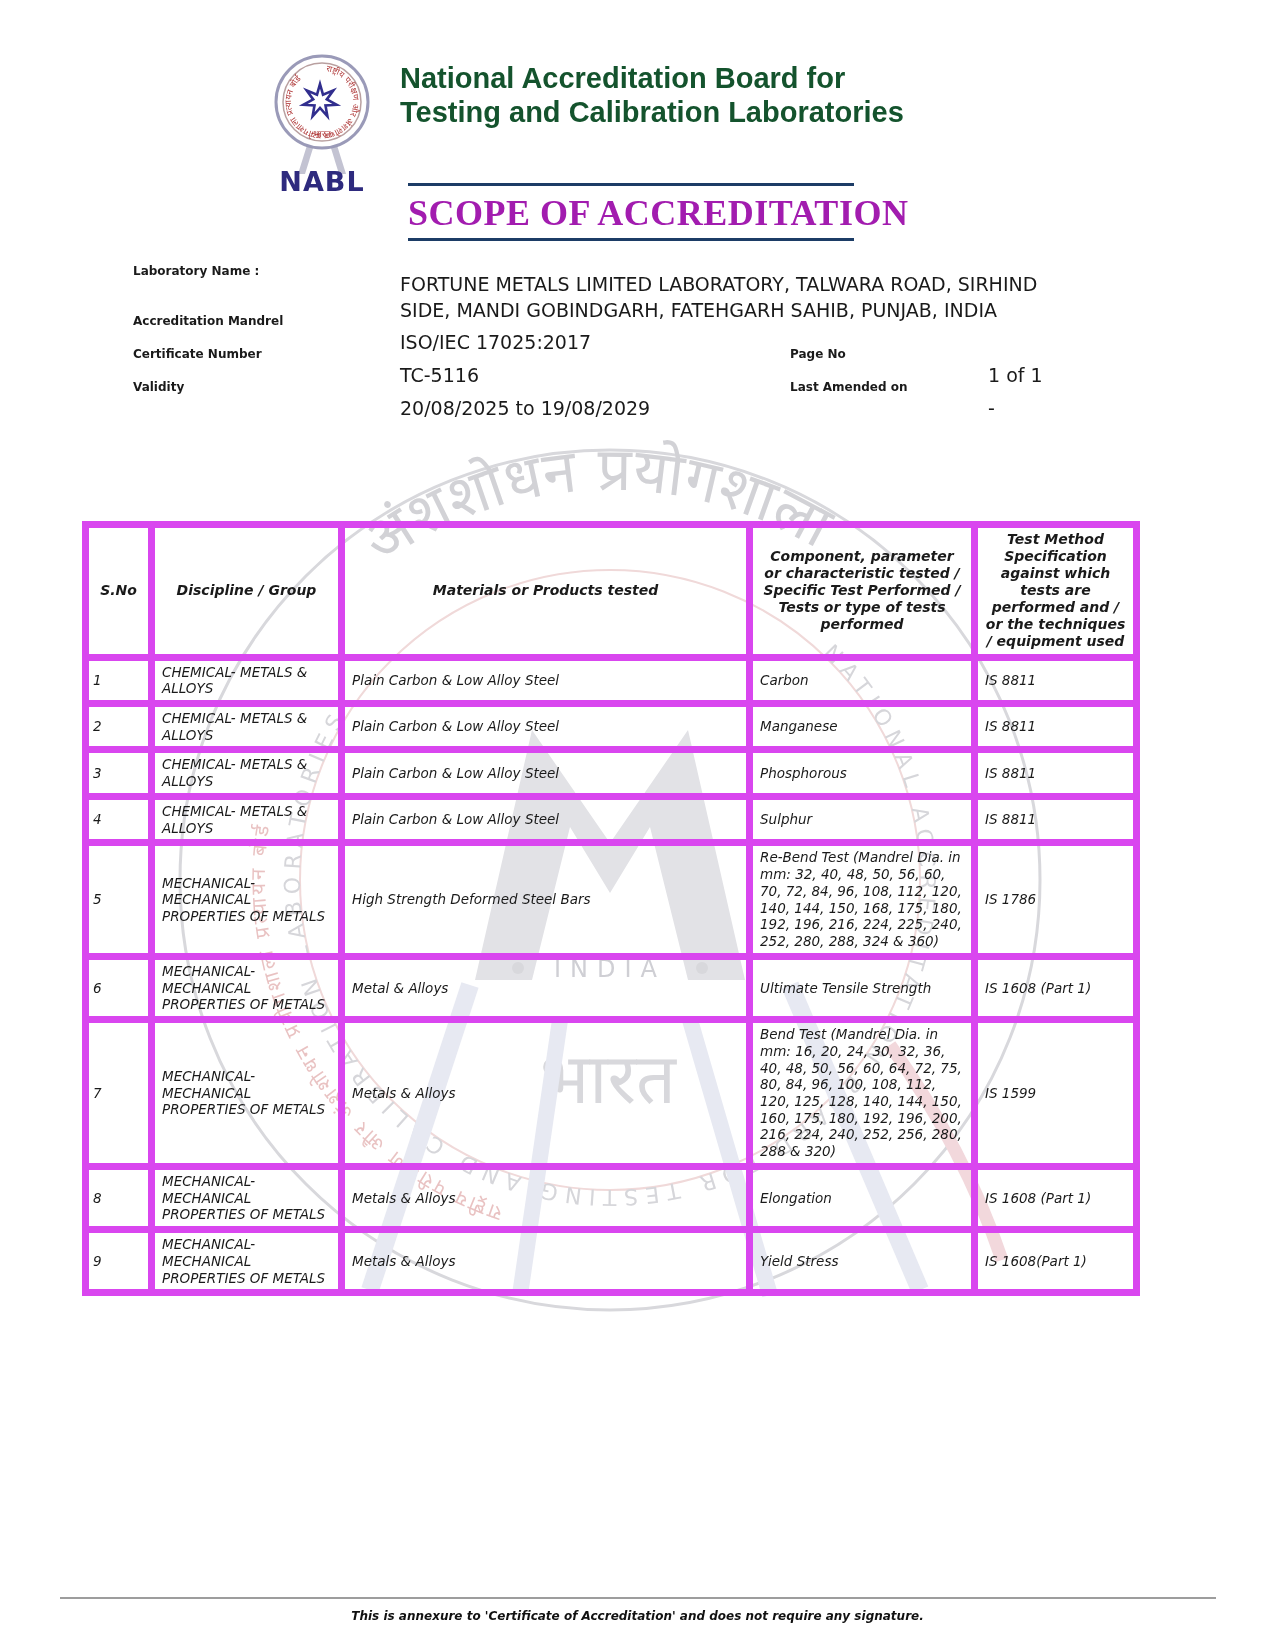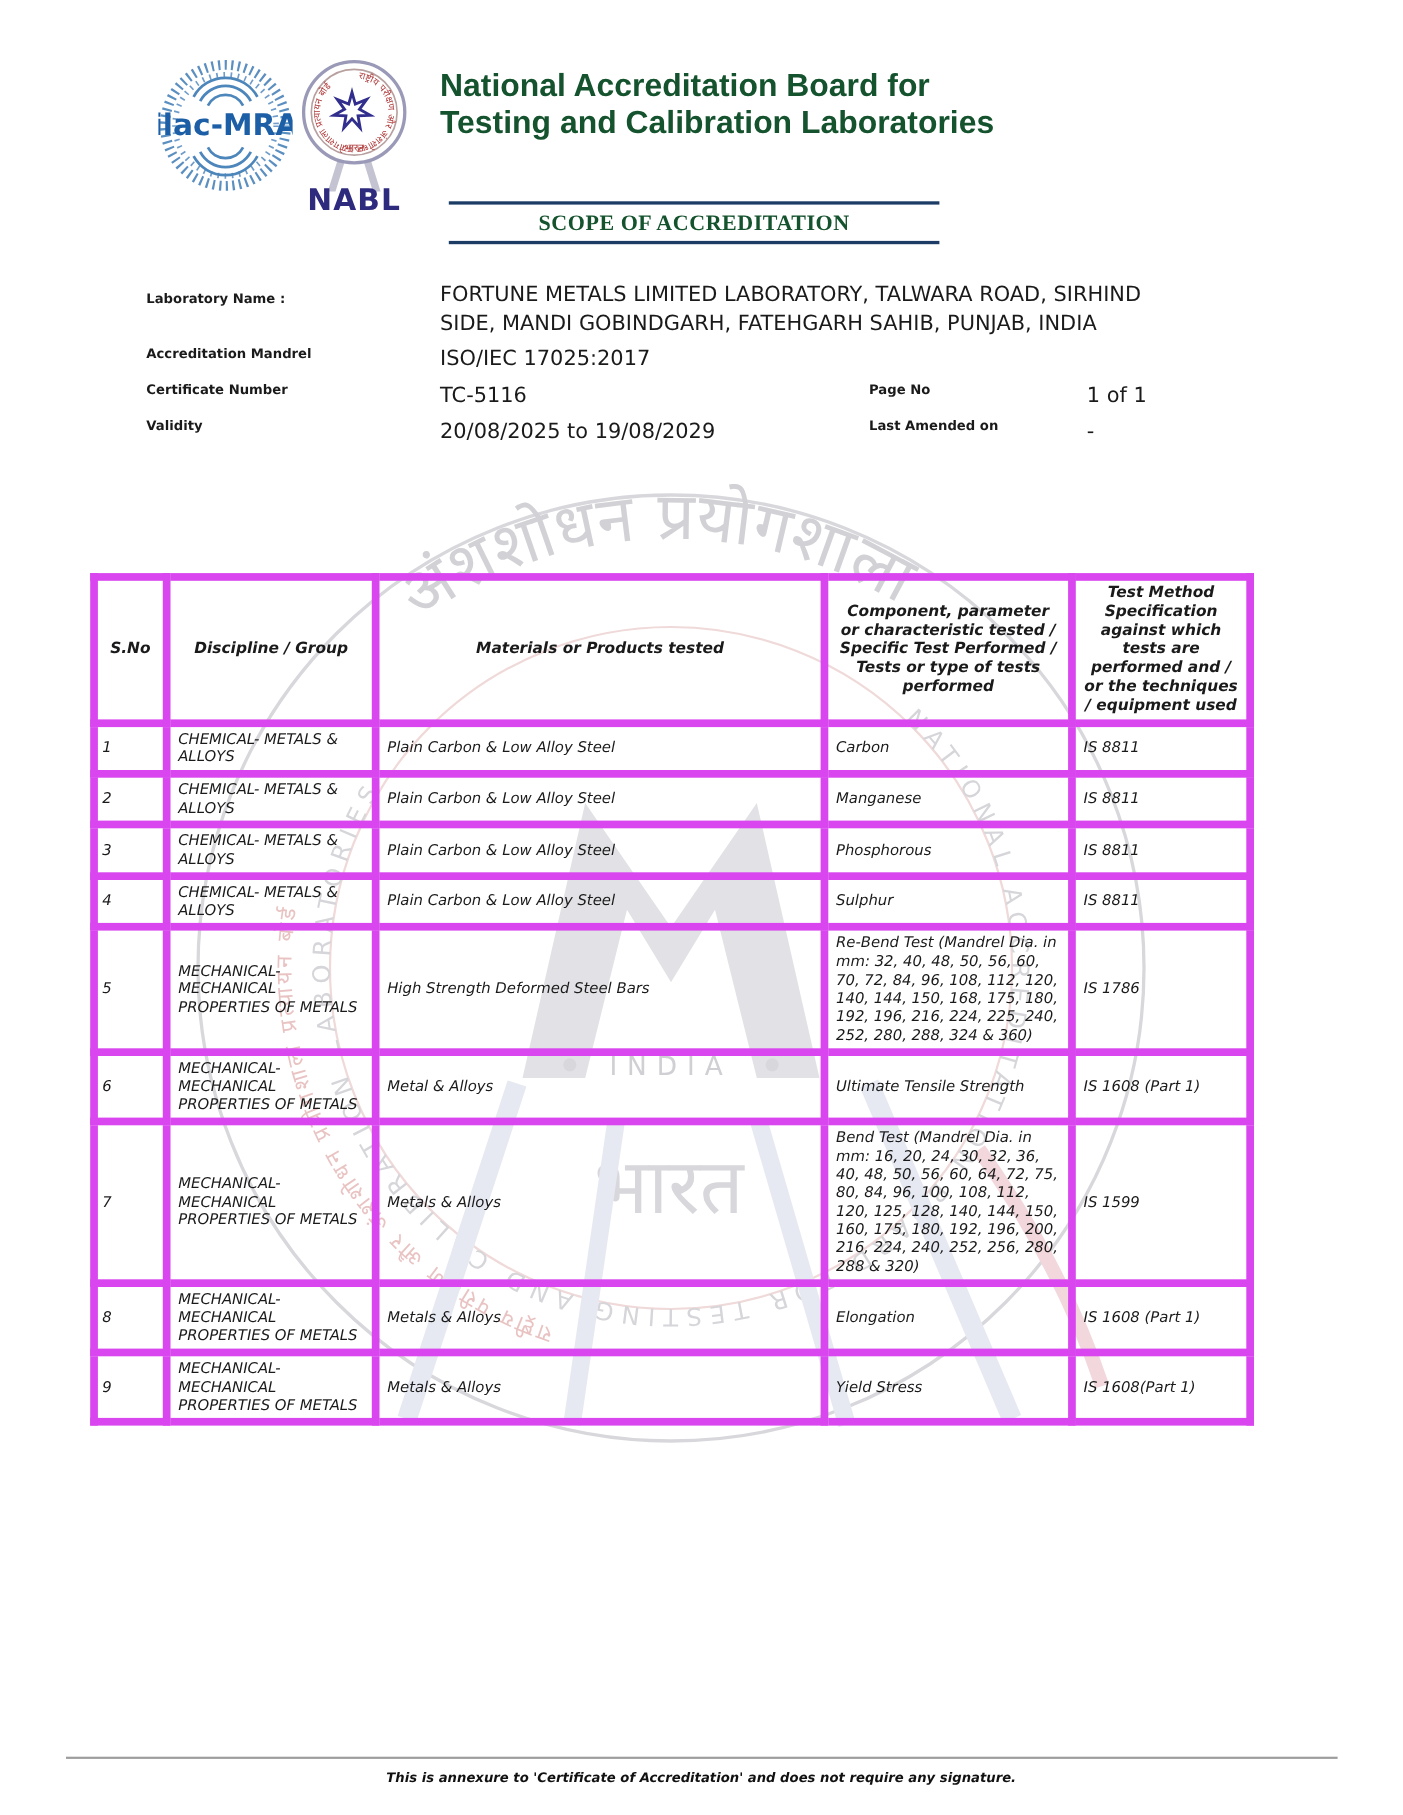--- a/index.html
+++ b/index.html
@@ -25,26 +25,26 @@
     font-family:"Liberation Sans",sans-serif;
     font-weight:bold;font-size:29px;line-height:1.17;color:#14532d;
   }
   .scope-banner{
     left:408px;top:183px;width:446px;
     border-top:3px solid #1c3c66;border-bottom:3px solid #1c3c66;
     padding:6px 0 4px 0;text-align:center;
   }
   .scope-banner h1{
     margin:0;font-family:"Liberation Serif",serif;
-    font-weight:bold;font-size:20px;letter-spacing:.5px;color:#14532d;white-space:nowrap;
+    font-weight:bold;font-size:36px;letter-spacing:.5px;color:#a21caf;white-space:nowrap;
   }
 
   
   .detail-label{font-weight:bold;font-size:12px;white-space:nowrap;}
-  .detail-value{font-size:19px;line-height:1.35;}
+  .detail-value{font-size:19px;line-height:1.35;margin-top:16px;}
   .lab-label{left:133px;top:264px;}
   .lab-value{left:400px;top:256px;width:650px;}
   .std-label{left:133px;top:314px;}
   .std-value{left:400px;top:314px;}
   .cert-label{left:133px;top:347px;}
   .cert-value{left:400px;top:347px;}
   .page-label{left:790px;top:347px;}
   .page-value{left:988px;top:347px;}
   .val-label{left:133px;top:380px;}
   .val-value{left:400px;top:380px;}
@@ -116,33 +116,20 @@
       <text class="wm-text" x="478" y="678" text-anchor="middle" font-size="70" fill="#d8d8dc">भारत</text>
 
       <line x1="340" y1="560" x2="240" y2="865" stroke="#e7e9f2" stroke-width="18"></line>
       <line x1="430" y1="595" x2="390" y2="870" stroke="#e7e9f2" stroke-width="16"></line>
       <line x1="560" y1="595" x2="640" y2="870" stroke="#e7e9f2" stroke-width="16"></line>
       <line x1="660" y1="560" x2="790" y2="865" stroke="#e7e9f2" stroke-width="18"></line>
       <path d="M 760,620 Q 835,725 872,835" fill="none" stroke="#f2d8dc" stroke-width="13"></path>
     </svg>
   </div>
 
-  <div class="fg logo-ilac">
-    <svg width="122" height="124" viewBox="0 0 122 124" xmlns="http://www.w3.org/2000/svg">
-      <circle cx="61" cy="62" r="55" fill="none" stroke="#5b8fc0" stroke-width="9" stroke-dasharray="2 4"></circle>
-      <circle cx="61" cy="62" r="46" fill="none" stroke="#6f9cc8" stroke-width="5" stroke-dasharray="1.5 5"></circle>
-      <path d="M 45,44 A 18,18 0 0 1 77,44" fill="none" stroke="#4d86ba" stroke-width="2.5"></path>
-      <path d="M 38,40 A 26,26 0 0 1 84,40" fill="none" stroke="#4d86ba" stroke-width="2.5"></path>
-      <path d="M 32,36 A 33,33 0 0 1 90,36" fill="none" stroke="#4d86ba" stroke-width="2.5"></path>
-      <path d="M 45,82 A 18,18 0 0 0 77,82" fill="none" stroke="#4d86ba" stroke-width="2.5"></path>
-      <path d="M 38,86 A 26,26 0 0 0 84,86" fill="none" stroke="#4d86ba" stroke-width="2.5"></path>
-      <path d="M 32,90 A 33,33 0 0 0 90,90" fill="none" stroke="#4d86ba" stroke-width="2.5"></path>
-      <text x="61" y="71" text-anchor="middle" font-family="DejaVu Sans, sans-serif" font-weight="bold" font-size="27" fill="#1d5fa6">ilac-MRA</text>
-    </svg>
-  </div>
 
   <div class="fg logo-nabl">
     <svg width="104" height="150" viewBox="0 0 104 150" xmlns="http://www.w3.org/2000/svg">
       <defs>
         <path id="nablRing" d="M 52,27 A 31,31 0 1 1 51.9,27"></path>
       </defs>
 
       <path d="M 38,98 L 28,130 L 35,130 L 44,101 Z" fill="#c3c3d2"></path>
       <path d="M 66,98 L 76,130 L 69,130 L 60,101 Z" fill="#c3c3d2"></path>
       <circle cx="52" cy="58" r="46" fill="#ffffff" stroke="#9a9ab8" stroke-width="3"></circle>

